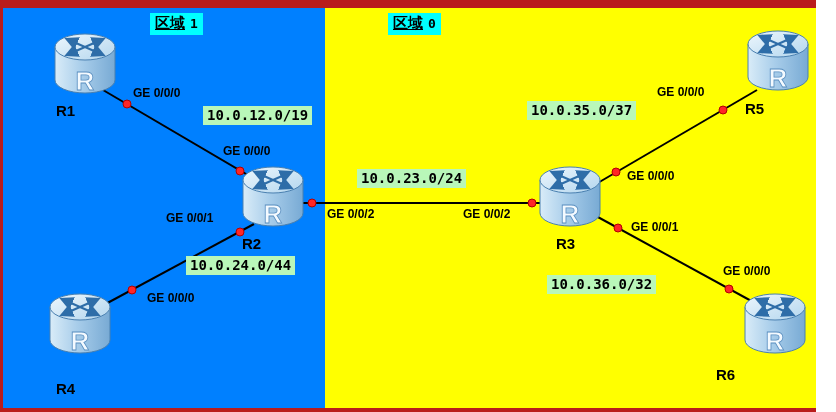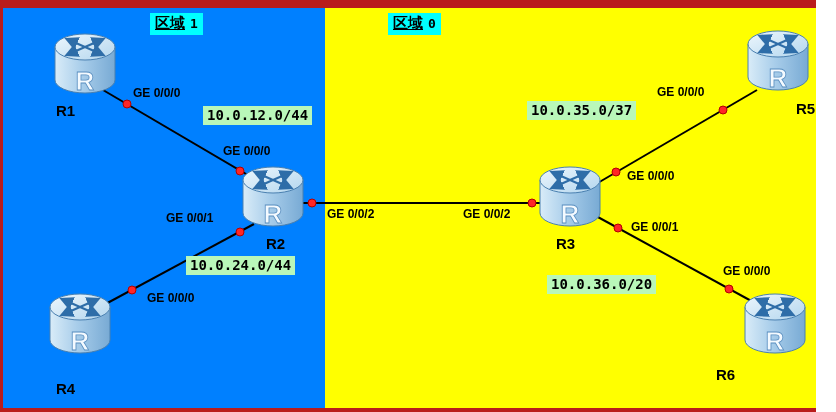--- a/index.html
+++ b/index.html
@@ -150,35 +150,36 @@
         <line x1="31" y1="16" x2="14" y2="8.5" marker-end="url(#arrowTip)"></line>
         <line x1="31" y1="16" x2="48" y2="8.5" marker-end="url(#arrowTip)"></line>
         <line x1="31" y1="16" x2="14" y2="23.5" marker-end="url(#arrowTip)"></line>
         <line x1="31" y1="16" x2="48" y2="23.5" marker-end="url(#arrowTip)"></line>
       </g>
       <text class="router-glyph" x="31" y="59">R</text>
     </svg>
   </div>
 
   <div class="router-name" style="left:56px;top:102px">R1</div>
-  <div class="router-name" style="left:266px;top:235px">R2</div>
+  <div class="router-name" style="left:242px;top:235px">R2</div>
   <div class="router-name" style="left:556px;top:235px">R3</div>
   <div class="router-name" style="left:56px;top:380px">R4</div>
-  <div class="router-name" style="left:796px;top:100px">R5</div>
+  <div class="router-name" style="left:745px;top:100px">R5</div>
   <div class="router-name" style="left:716px;top:366px">R6</div>
 
   <div class="if-label" style="left:133px;top:86px">GE 0/0/0</div>
   <div class="if-label" style="left:223px;top:144px">GE 0/0/0</div>
   <div class="if-label" style="left:166px;top:211px">GE 0/0/1</div>
   <div class="if-label" style="left:147px;top:291px">GE 0/0/0</div>
   <div class="if-label" style="left:327px;top:207px">GE 0/0/2</div>
   <div class="if-label" style="left:463px;top:207px">GE 0/0/2</div>
   <div class="if-label" style="left:627px;top:169px">GE 0/0/0</div>
   <div class="if-label" style="left:657px;top:85px">GE 0/0/0</div>
   <div class="if-label" style="left:631px;top:220px">GE 0/0/1</div>
   <div class="if-label" style="left:723px;top:264px">GE 0/0/0</div>
 
-  <div class="net-label" style="left:203px;top:106px">10.0.12.0/44</div>
+  <div class="net-label" style="left:203px;top:106px">10.0.12.0/19</div>
   <div class="net-label" style="left:186px;top:256px">10.0.24.0/44</div>
+  <div class="net-label" style="left:357px;top:169px">10.0.23.0/24</div>
   <div class="net-label" style="left:527px;top:101px">10.0.35.0/37</div>
-  <div class="net-label" style="left:547px;top:275px">10.0.36.0/20</div>
+  <div class="net-label" style="left:547px;top:275px">10.0.36.0/32</div>
 
 </div>
 
 </body></html>

